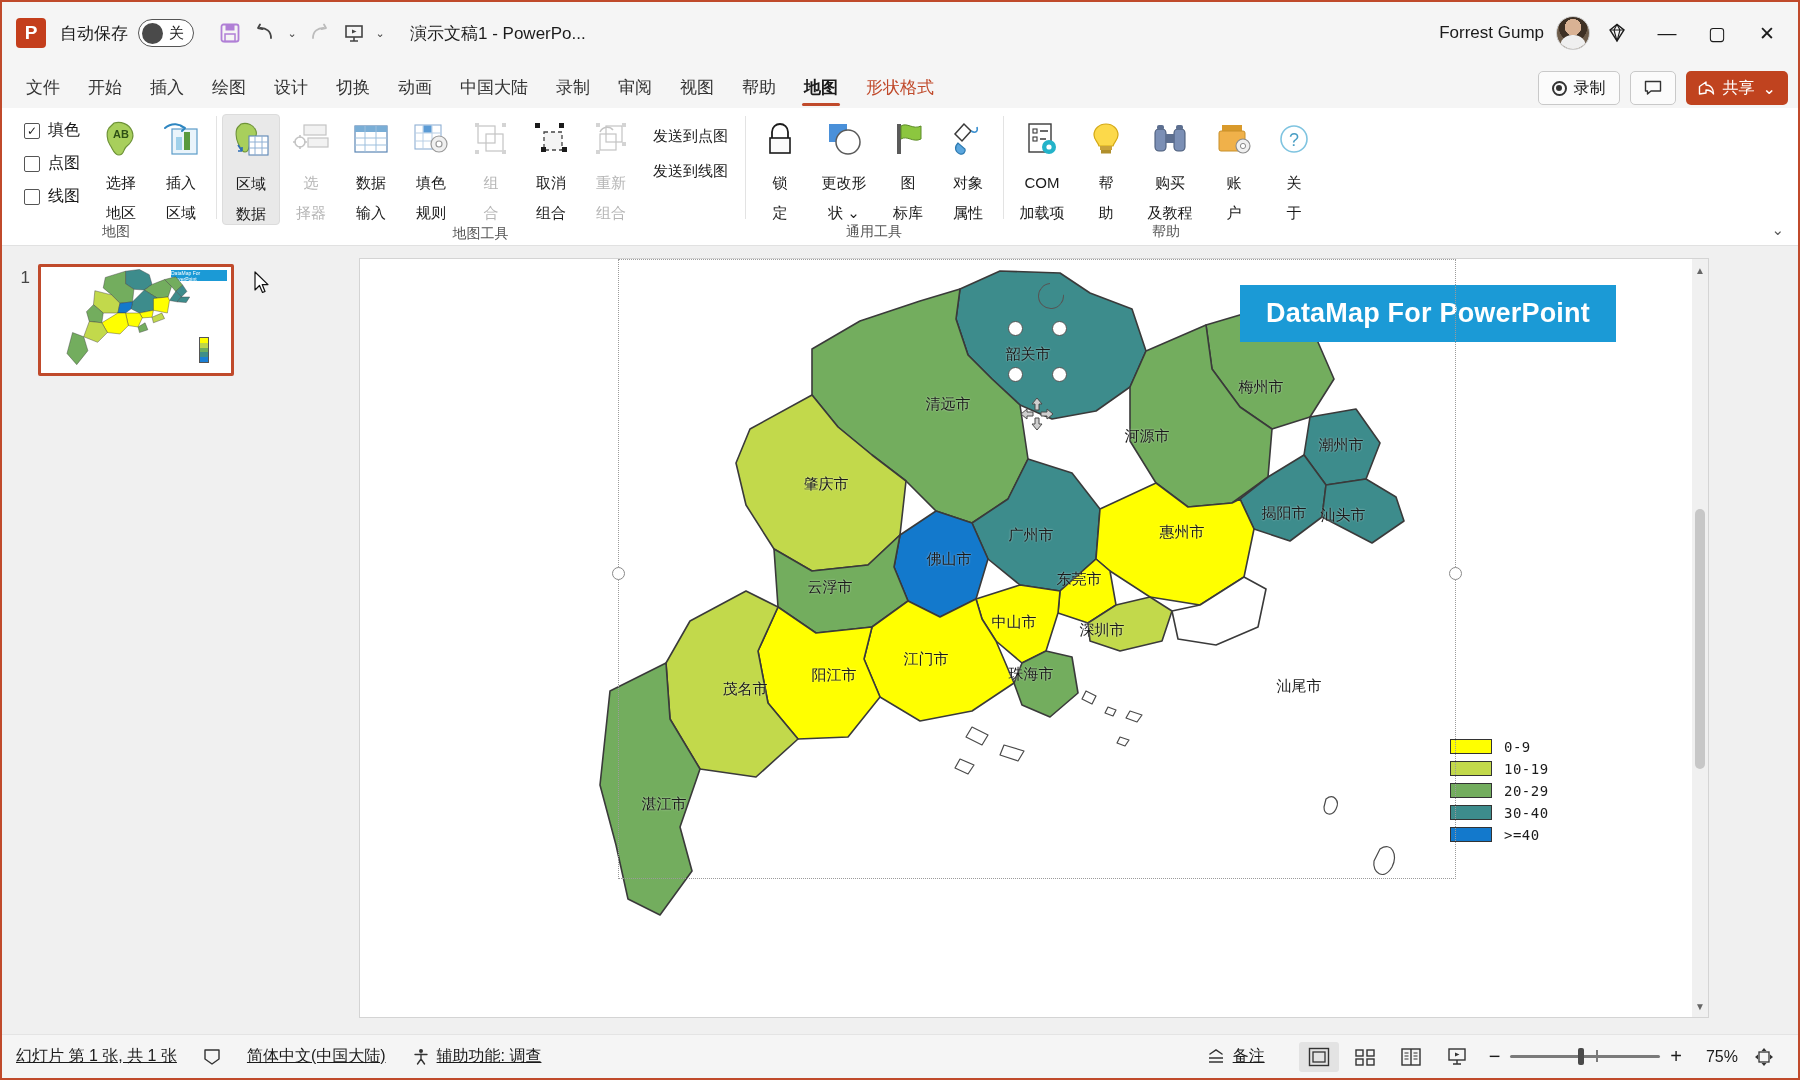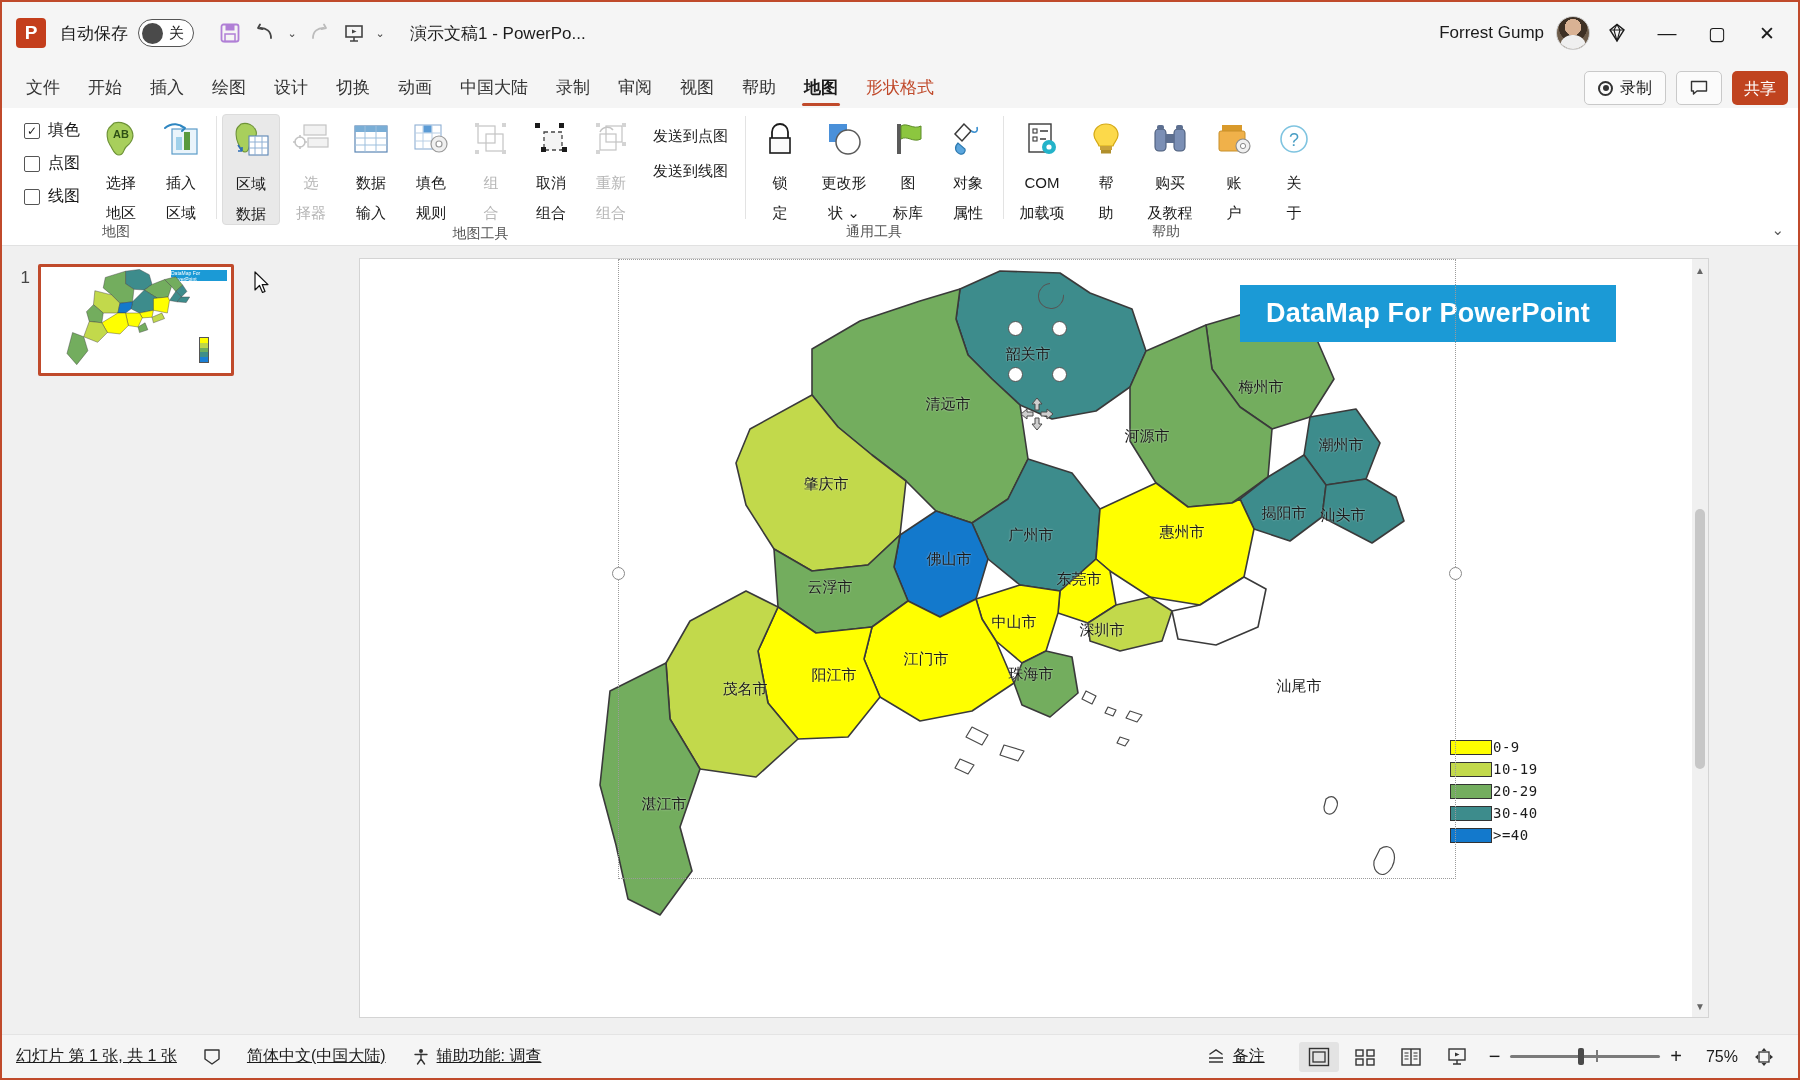--- a/index.html
+++ b/index.html
@@ -110,23 +110,22 @@
   .rec-dot {
     width: 15px; height: 15px; border-radius: 50%;
     border: 2px solid #333; position: relative;
   }
   .rec-dot::after {
     content: ""; position: absolute; left: 2.5px; top: 2.5px;
     width: 6px; height: 6px; border-radius: 50%; background: #333;
   }
   .share-btn {
     height: 34px; border-radius: 5px; background: #c0431f; color: #fff;
-    display: flex; align-items: center; padding: 0 12px; gap: 8px;
+    display: flex; align-items: center; padding: 15px 12px; gap: 8px;
     font-size: 16px;
-    flex-direction: column;
   }
 
   
   .ribbon {
     height: 138px; flex: 0 0 138px;
     background: #ffffff; border-bottom: 1px solid #e1e1e1;
     display: flex; align-items: stretch; position: relative;
     padding-left: 14px;
   }
   .rgroup {
@@ -216,21 +215,21 @@
   .map-wrap { position: absolute; left: 0; top: 0; width: 1350px; height: 760px; }
   .map-svg { position: absolute; left: 0; top: 0; width: 1350px; height: 760px; }
   .city-label {
     position: absolute; font-size: 15px; color: #1a1a1a;
     font-family: "DejaVu Sans", "Liberation Sans", sans-serif;
     white-space: nowrap; transform: translate(-50%, -50%);
     text-shadow: 0 0 2px rgba(255,255,255,.65);
     padding-left: 8px;
   }
   .legend { position: absolute; left: 1090px; top: 480px; }
-  .lrow { display: flex; align-items: flex-end; gap: 1px; margin-bottom: 6px; }
+  .lrow { display: flex; align-items: flex-start; gap: 12px; margin-bottom: 6px; }
   .lswatch { width: 42px; height: 15px; border: 1.2px solid #333; }
   .ltext {
     font-size: 14px; color: #1b1b1b;
     font-family: "DejaVu Sans Mono", monospace; letter-spacing: .5px;
   }
   
   .sel-shape { position: absolute; left: 648px; top: 22px; width: 44px; height: 110px; }
   .sq-handle {
     position: absolute; width: 15px; height: 15px; border-radius: 50%;
     background: #fff; border: 1.6px solid #555;

